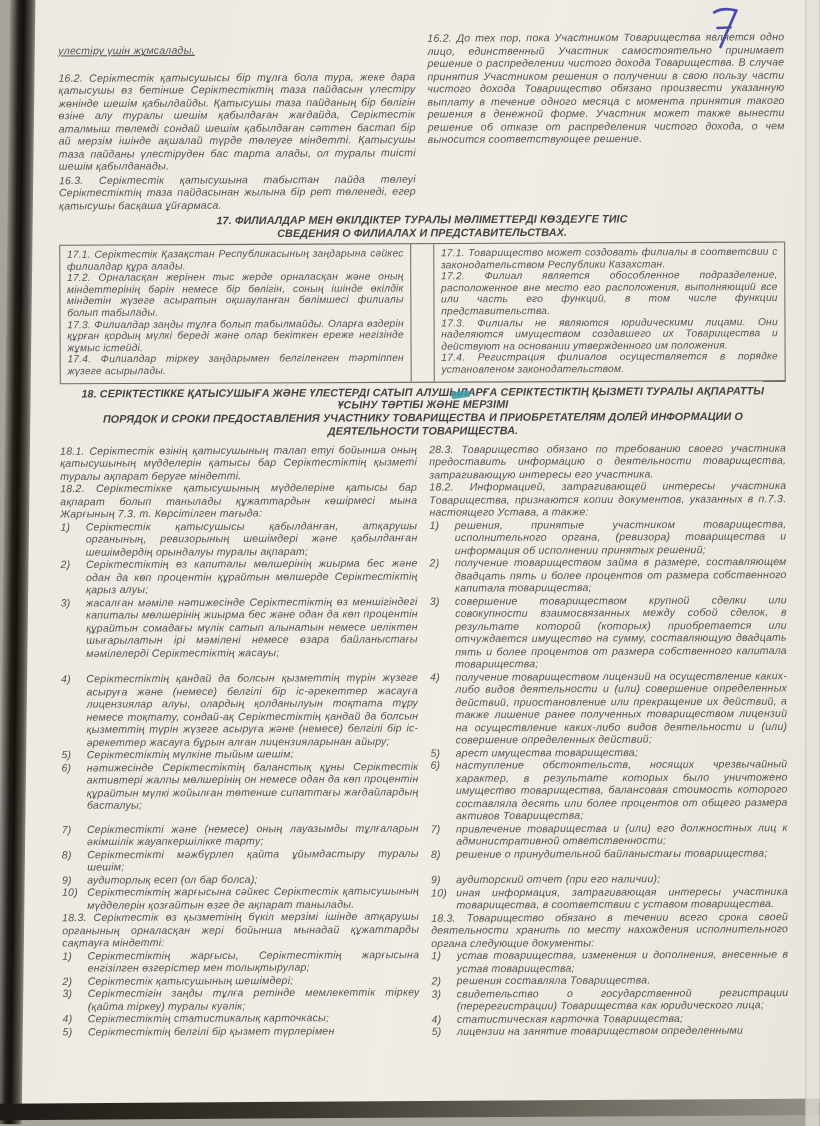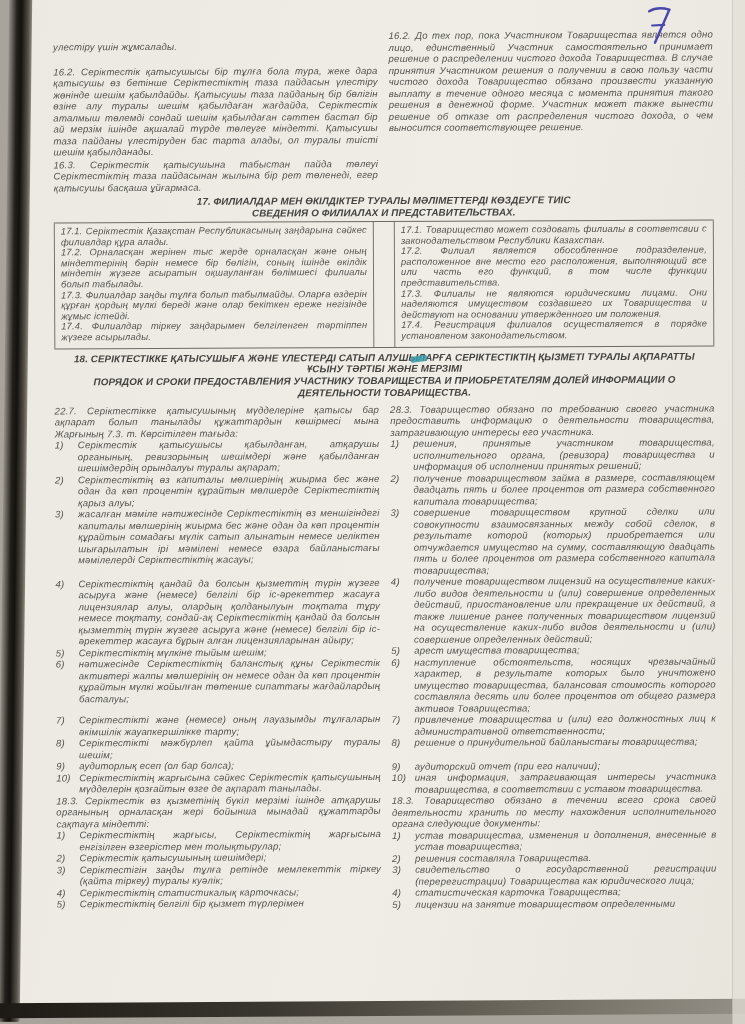--- a/index.html
+++ b/index.html
@@ -29,21 +29,21 @@
     border-left:1px solid #c6c3ba;background:#e3e0d8;opacity:.75;
   }
   .content{
     position:absolute;left:43px;top:34px;width:660px;
     color:#555350;font-style:italic;font-size:9.6px;line-height:11.5px;
     letter-spacing:.2px;
   }
   p{margin:0;}
   .cols{display:flex;gap:11px;}
   .col{flex:1;text-align:justify;}
-  .carry-kz{margin-top:10px;margin-bottom:13px;}
+  .carry-kz{margin-top:10px;margin-bottom:13px;text-decoration:underline;}
   .p163-kz{margin-top:1px;}
   .h-center{text-align:center;font-weight:bold;color:#454340;letter-spacing:.1px;}
   .h17{margin-top:3px;line-height:12px;font-size:9.8px;}
   .t17{
     display:flex;margin-top:2px;
     border-top:1.5px solid #6e6b62;border-bottom:1.5px solid #6e6b62;
   }
   .t17 .cell{
     flex:1;border-left:1px solid #76736a;border-right:1px solid #76736a;
     padding:3px 6px 5px 6px;text-align:justify;line-height:10.6px;font-size:9.3px;
@@ -105,21 +105,22 @@
       <div class="h-center h18">
         <p>18. СЕРІКТЕСТІККЕ ҚАТЫСУШЫҒА ЖӘНЕ ҮЛЕСТЕРДІ САТЫП АЛУШЫЛАРҒА СЕРІКТЕСТІКТІҢ ҚЫЗМЕТІ ТУРАЛЫ АҚПАРАТТЫ</p>
         <p>ҰСЫНУ ТӘРТІБІ ЖӘНЕ МЕРЗІМІ</p>
         <p>ПОРЯДОК И СРОКИ ПРЕДОСТАВЛЕНИЯ УЧАСТНИКУ ТОВАРИЩЕСТВА И ПРИОБРЕТАТЕЛЯМ ДОЛЕЙ ИНФОРМАЦИИ О</p>
         <p>ДЕЯТЕЛЬНОСТИ ТОВАРИЩЕСТВА.</p>
       </div>
 
       <div class="cols cols18">
 
         <div class="col">
-          <p>22.7. Серіктестікке қатысушының мүдделеріне қатысы бар ақпарат болып танылады құжаттардын көшірмесі мына Жарғының 7.3. т. Көрсітілген тағыда:</p>
+          <p>18.1. Серіктестік өзінің қатысушының талап етуі бойынша оның қатысушының мүдделерін қатысы бар Серіктестіктің қызметі туралы ақпарат беруге міндетті.</p>
+          <p>18.2. Серіктестікке қатысушының мүдделеріне қатысы бар ақпарат болып танылады құжаттардын көшірмесі мына Жарғының 7.3. т. Көрсітілген тағыда:</p>
 
           <div class="li">
               <span class="num">1)</span>
               <span class="txt">Серіктестік қатысушысы қабылданған, атқарушы органының, ревизорының шешімдері және қабылданған шешімдердің орындалуы туралы ақпарат;</span>
             </div>
           <div class="li">
               <span class="num">2)</span>
               <span class="txt">Серіктестіктің өз капиталы мөлшерінің жиырма бес және одан да көп процентін құрайтын мөлшерде Серіктестіктің қарыз алуы;</span>
             </div>
           <div class="li">
@@ -174,20 +175,21 @@
               <span class="txt">Серіктестіктің статистикалық карточкасы;</span>
             </div>
           <div class="li">
               <span class="num">5)</span>
               <span class="txt">Серіктестіктің белгілі бір қызмет түрлерімен</span>
             </div>
         </div>
 
         <div class="col">
           <p>28.3. Товарищество обязано по требованию своего участника предоставить информацию о деятельности товарищества, затрагивающую интересы его участника.</p>
+          <p>18.2. Информацией, затрагивающей интересы участника Товарищества, признаются копии документов, указанных в п.7.3. настоящего Устава, а также:</p>
 
           <div class="li">
               <span class="num">1)</span>
               <span class="txt">решения, принятые участником товарищества, исполнительного органа, (ревизора) товарищества и информация об исполнении принятых решений;</span>
             </div>
           <div class="li">
               <span class="num">2)</span>
               <span class="txt">получение товариществом займа в размере, составляющем двадцать пять и более процентов от размера собственного капитала товарищества;</span>
             </div>
           <div class="li">

